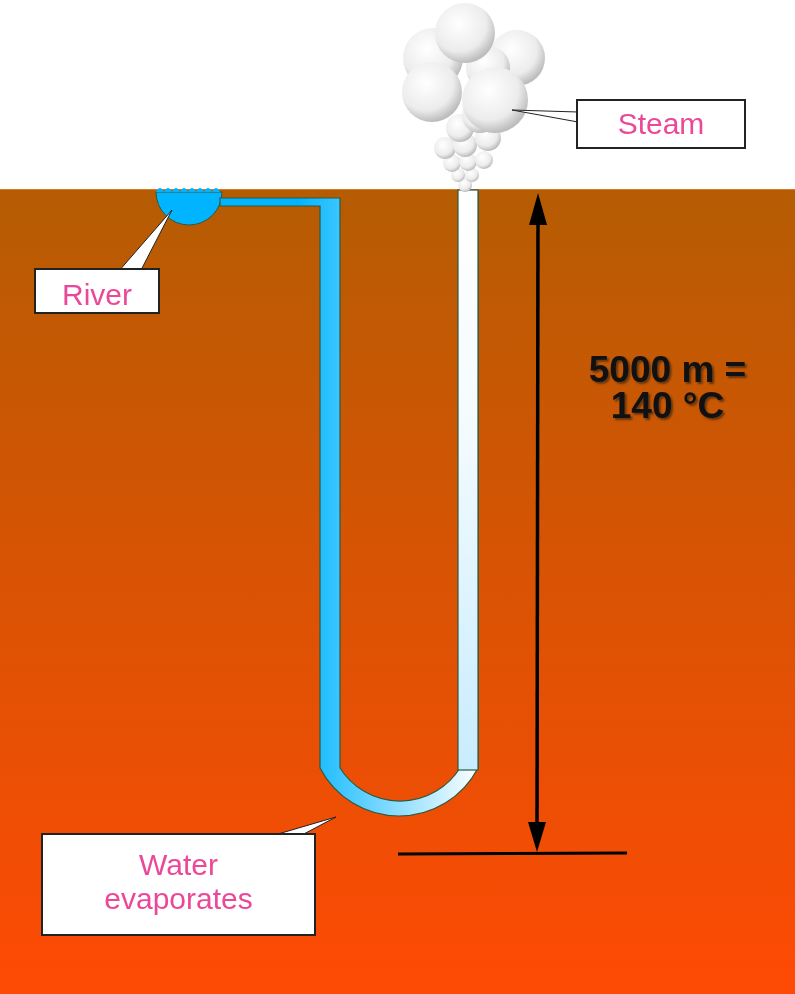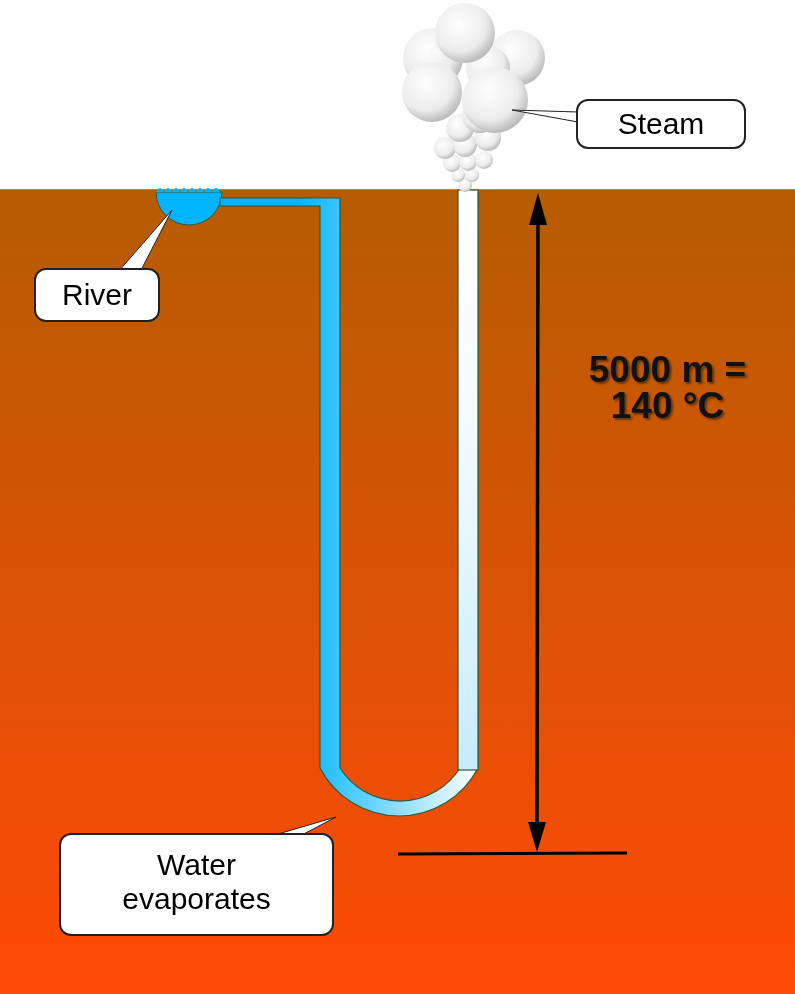--- a/index.html
+++ b/index.html
@@ -1,18 +1,18 @@
 <!DOCTYPE html>
 <html><head>
 <meta charset="utf-8">
 <style>
   html, body { margin: 0; padding: 0; }
   body { width: 795px; height: 994px; position: relative; overflow: hidden; background: #ffffff; font-family: "Liberation Sans", sans-serif; }
   #diagram { position: absolute; left: 0; top: 0; }
-  .label-box { position: absolute; background: #fff; border: 2px solid #222; border-radius: 12px; text-align: center; color: #000000; font-size: 30px; line-height: 34px; box-sizing: border-box; }
+  .label-box { position: absolute; background: #fff; border: 2px solid #222; border-radius: 0; text-align: center; color: #ec4899; font-size: 30px; line-height: 34px; box-sizing: border-box; }
   .depth-text { position: absolute; color: #111; font-weight: bold; font-size: 37px; line-height: 36px; text-align: center; text-shadow: 2px 2px 2px rgba(60,40,20,0.7); }
 </style>
 </head>
 <body>
 
 <svg id="diagram" width="795" height="994" viewBox="0 0 795 994" xmlns="http://www.w3.org/2000/svg">
   <defs>
     <linearGradient id="groundGrad" x1="0" y1="0" x2="0" y2="1">
       <stop offset="0" stop-color="#b55c03"></stop>
       <stop offset="1" stop-color="#ff4a05"></stop>
@@ -79,25 +79,25 @@
     <polygon points="538,193 529,225 547,225" fill="#000"></polygon>
     <polygon points="537,852 528,822 546,822" fill="#000"></polygon>
     <line x1="398" y1="854" x2="627" y2="853" stroke="#000" stroke-width="3"></line>
   </g>
 </svg>
 
 <div class="label-box" style="left:576px; top:99px; width:170px; height:50px; padding-top:6px;">
   <span>Steam</span>
 </div>
 
-<div class="label-box" style="left:34px; top:268px; width:126px; height:54px; padding-top:8px;">
+<div class="label-box" style="left:34px; top:268px; width:126px; height:46px; padding-top:8px;">
   <span>River</span>
 </div>
 
-<div class="label-box" style="left:41px; top:833px; width:275px; height:103px; padding-top:13px;margin-left:18px;">
+<div class="label-box" style="left:41px; top:833px; width:275px; height:103px; padding-top:13px;">
   <div>Water</div>
   <div>evaporates</div>
 </div>
 
 <div class="depth-text" style="left:575px; top:352px; width:185px;">
   <div>5000 m =</div>
   <div>140 °C</div>
 </div>
 
 </body></html>

